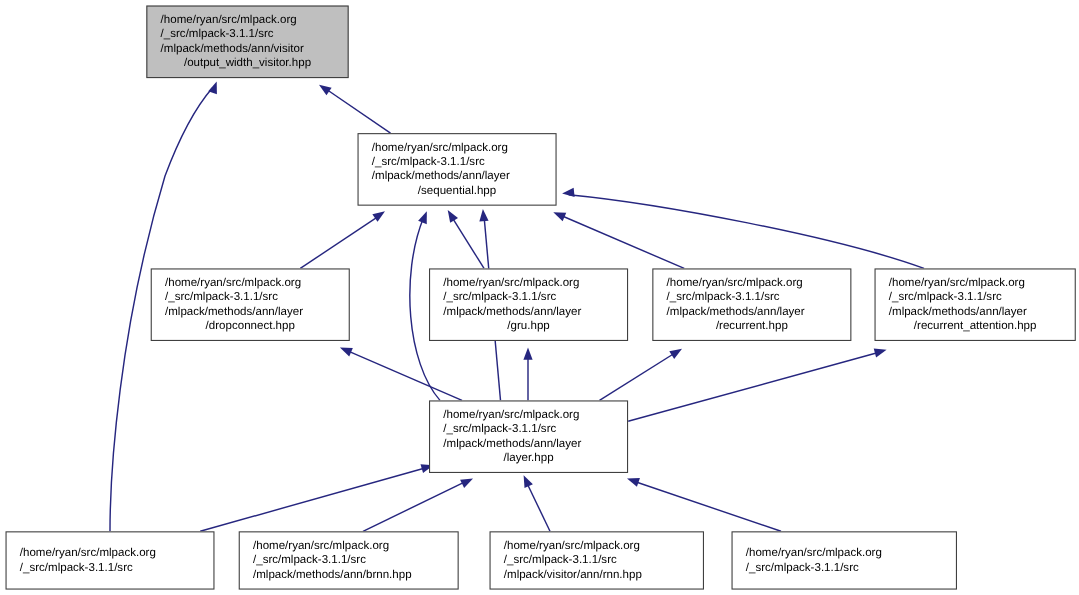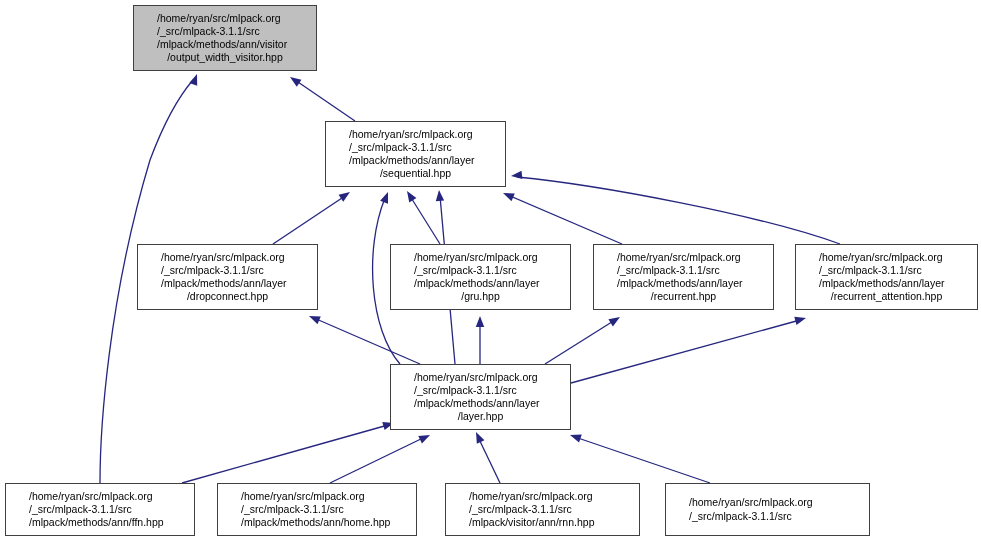--- a/index.html
+++ b/index.html
@@ -43,21 +43,21 @@
   .graph-node.highlight {
     background: #bfbfbf;
     border: 1px solid #404040;
   }
   .node-line {
     display: block;
     width: 100%;
   }
   .node-line.left {
     text-align: left;
-    padding-left: 23px;
+    padding-left: 12px;
     box-sizing: border-box;
   }
 </style>
 </head>
 <body>
 
 <div id="graph-root">
   <svg id="edge-layer" viewBox="0 0 981 541" width="981" height="541" xmlns="http://www.w3.org/2000/svg">
       <path d="M 100,483 C 100,430 108,300 150,160 C 165,120 180,95 193,80" fill="none" stroke="#26267f" stroke-width="1.3"></path>
       <polygon points="0,0 -11,4.2 -11,-4.2" fill="#26267f" transform="translate(197,74) rotate(-70)"></polygon>
@@ -93,18 +93,18 @@
       <polygon points="0,0 -11,4.2 -11,-4.2" fill="#26267f" transform="translate(570,435) rotate(-161)"></polygon>
     </svg>
   <div id="node-layer">
       <div class="graph-node highlight" title="/home/ryan/src/mlpack.org/_src/mlpack-3.1.1/src/mlpack/methods/ann/visitor/output_width_visitor.hpp" style="left: 133px; top: 5px; width: 184px; height: 66px;"><span class="node-line left">/home/ryan/src/mlpack.org</span><span class="node-line left">/_src/mlpack-3.1.1/src</span><span class="node-line left">/mlpack/methods/ann/visitor</span><span class="node-line">/output_width_visitor.hpp</span></div>
       <div class="graph-node" title="/home/ryan/src/mlpack.org/_src/mlpack-3.1.1/src/mlpack/methods/ann/layer/sequential.hpp" style="left: 325px; top: 121px; width: 181px; height: 66px;"><span class="node-line left">/home/ryan/src/mlpack.org</span><span class="node-line left">/_src/mlpack-3.1.1/src</span><span class="node-line left">/mlpack/methods/ann/layer</span><span class="node-line">/sequential.hpp</span></div>
       <div class="graph-node" title="/home/ryan/src/mlpack.org/_src/mlpack-3.1.1/src/mlpack/methods/ann/layer/dropconnect.hpp" style="left: 137px; top: 244px; width: 181px; height: 66px;"><span class="node-line left">/home/ryan/src/mlpack.org</span><span class="node-line left">/_src/mlpack-3.1.1/src</span><span class="node-line left">/mlpack/methods/ann/layer</span><span class="node-line">/dropconnect.hpp</span></div>
       <div class="graph-node" title="/home/ryan/src/mlpack.org/_src/mlpack-3.1.1/src/mlpack/methods/ann/layer/gru.hpp" style="left: 390px; top: 244px; width: 181px; height: 66px;"><span class="node-line left">/home/ryan/src/mlpack.org</span><span class="node-line left">/_src/mlpack-3.1.1/src</span><span class="node-line left">/mlpack/methods/ann/layer</span><span class="node-line">/gru.hpp</span></div>
       <div class="graph-node" title="/home/ryan/src/mlpack.org/_src/mlpack-3.1.1/src/mlpack/methods/ann/layer/recurrent.hpp" style="left: 593px; top: 244px; width: 181px; height: 66px;"><span class="node-line left">/home/ryan/src/mlpack.org</span><span class="node-line left">/_src/mlpack-3.1.1/src</span><span class="node-line left">/mlpack/methods/ann/layer</span><span class="node-line">/recurrent.hpp</span></div>
       <div class="graph-node" title="/home/ryan/src/mlpack.org/_src/mlpack-3.1.1/src/mlpack/methods/ann/layer/recurrent_attention.hpp" style="left: 795px; top: 244px; width: 183px; height: 66px;"><span class="node-line left">/home/ryan/src/mlpack.org</span><span class="node-line left">/_src/mlpack-3.1.1/src</span><span class="node-line left">/mlpack/methods/ann/layer</span><span class="node-line">/recurrent_attention.hpp</span></div>
       <div class="graph-node" title="/home/ryan/src/mlpack.org/_src/mlpack-3.1.1/src/mlpack/methods/ann/layer/layer.hpp" style="left: 390px; top: 364px; width: 181px; height: 66px;"><span class="node-line left">/home/ryan/src/mlpack.org</span><span class="node-line left">/_src/mlpack-3.1.1/src</span><span class="node-line left">/mlpack/methods/ann/layer</span><span class="node-line">/layer.hpp</span></div>
-      <div class="graph-node" title="/home/ryan/src/mlpack.org/_src/mlpack-3.1.1/src/mlpack/methods/ann/ffn.hpp" style="left: 5px; top: 483px; width: 190px; height: 53px;"><span class="node-line left">/home/ryan/src/mlpack.org</span><span class="node-line left">/_src/mlpack-3.1.1/src</span><span class="node-line left">/mlpack/methods/ann/ffn.hpp</span></div>
-      <div class="graph-node" title="/home/ryan/src/mlpack.org/_src/mlpack-3.1.1/src/mlpack/methods/ann/brnn.hpp" style="left: 217px; top: 483px; width: 200px; height: 53px;"><span class="node-line left">/home/ryan/src/mlpack.org</span><span class="node-line left">/_src/mlpack-3.1.1/src</span><span class="node-line left">/mlpack/methods/ann/home.hpp</span></div>
+      <div class="graph-node" title="/home/ryan/src/mlpack.org/_src/mlpack-3.1.1/src/mlpack/methods/ann/ffn.hpp" style="left: 5px; top: 483px; width: 190px; height: 53px;"><span class="node-line left">/home/ryan/src/mlpack.org</span><span class="node-line left">/_src/mlpack-3.1.1/src</span></div>
+      <div class="graph-node" title="/home/ryan/src/mlpack.org/_src/mlpack-3.1.1/src/mlpack/methods/ann/brnn.hpp" style="left: 217px; top: 483px; width: 200px; height: 53px;"><span class="node-line left">/home/ryan/src/mlpack.org</span><span class="node-line left">/_src/mlpack-3.1.1/src</span><span class="node-line left">/mlpack/methods/ann/brnn.hpp</span></div>
       <div class="graph-node" title="/home/ryan/src/mlpack.org/_src/mlpack-3.1.1/src/mlpack/methods/ann/rnn.hpp" style="left: 445px; top: 483px; width: 195px; height: 53px;"><span class="node-line left">/home/ryan/src/mlpack.org</span><span class="node-line left">/_src/mlpack-3.1.1/src</span><span class="node-line left">/mlpack/visitor/ann/rnn.hpp</span></div>
       <div class="graph-node" title="/home/ryan/src/mlpack.org/_src/mlpack-3.1.1/src/mlpack/tests/custom_layer.hpp" style="left: 665px; top: 483px; width: 205px; height: 53px;"><span class="node-line left">/home/ryan/src/mlpack.org</span><span class="node-line left">/_src/mlpack-3.1.1/src</span></div>
     </div>
 </div>
 
 </body></html>

